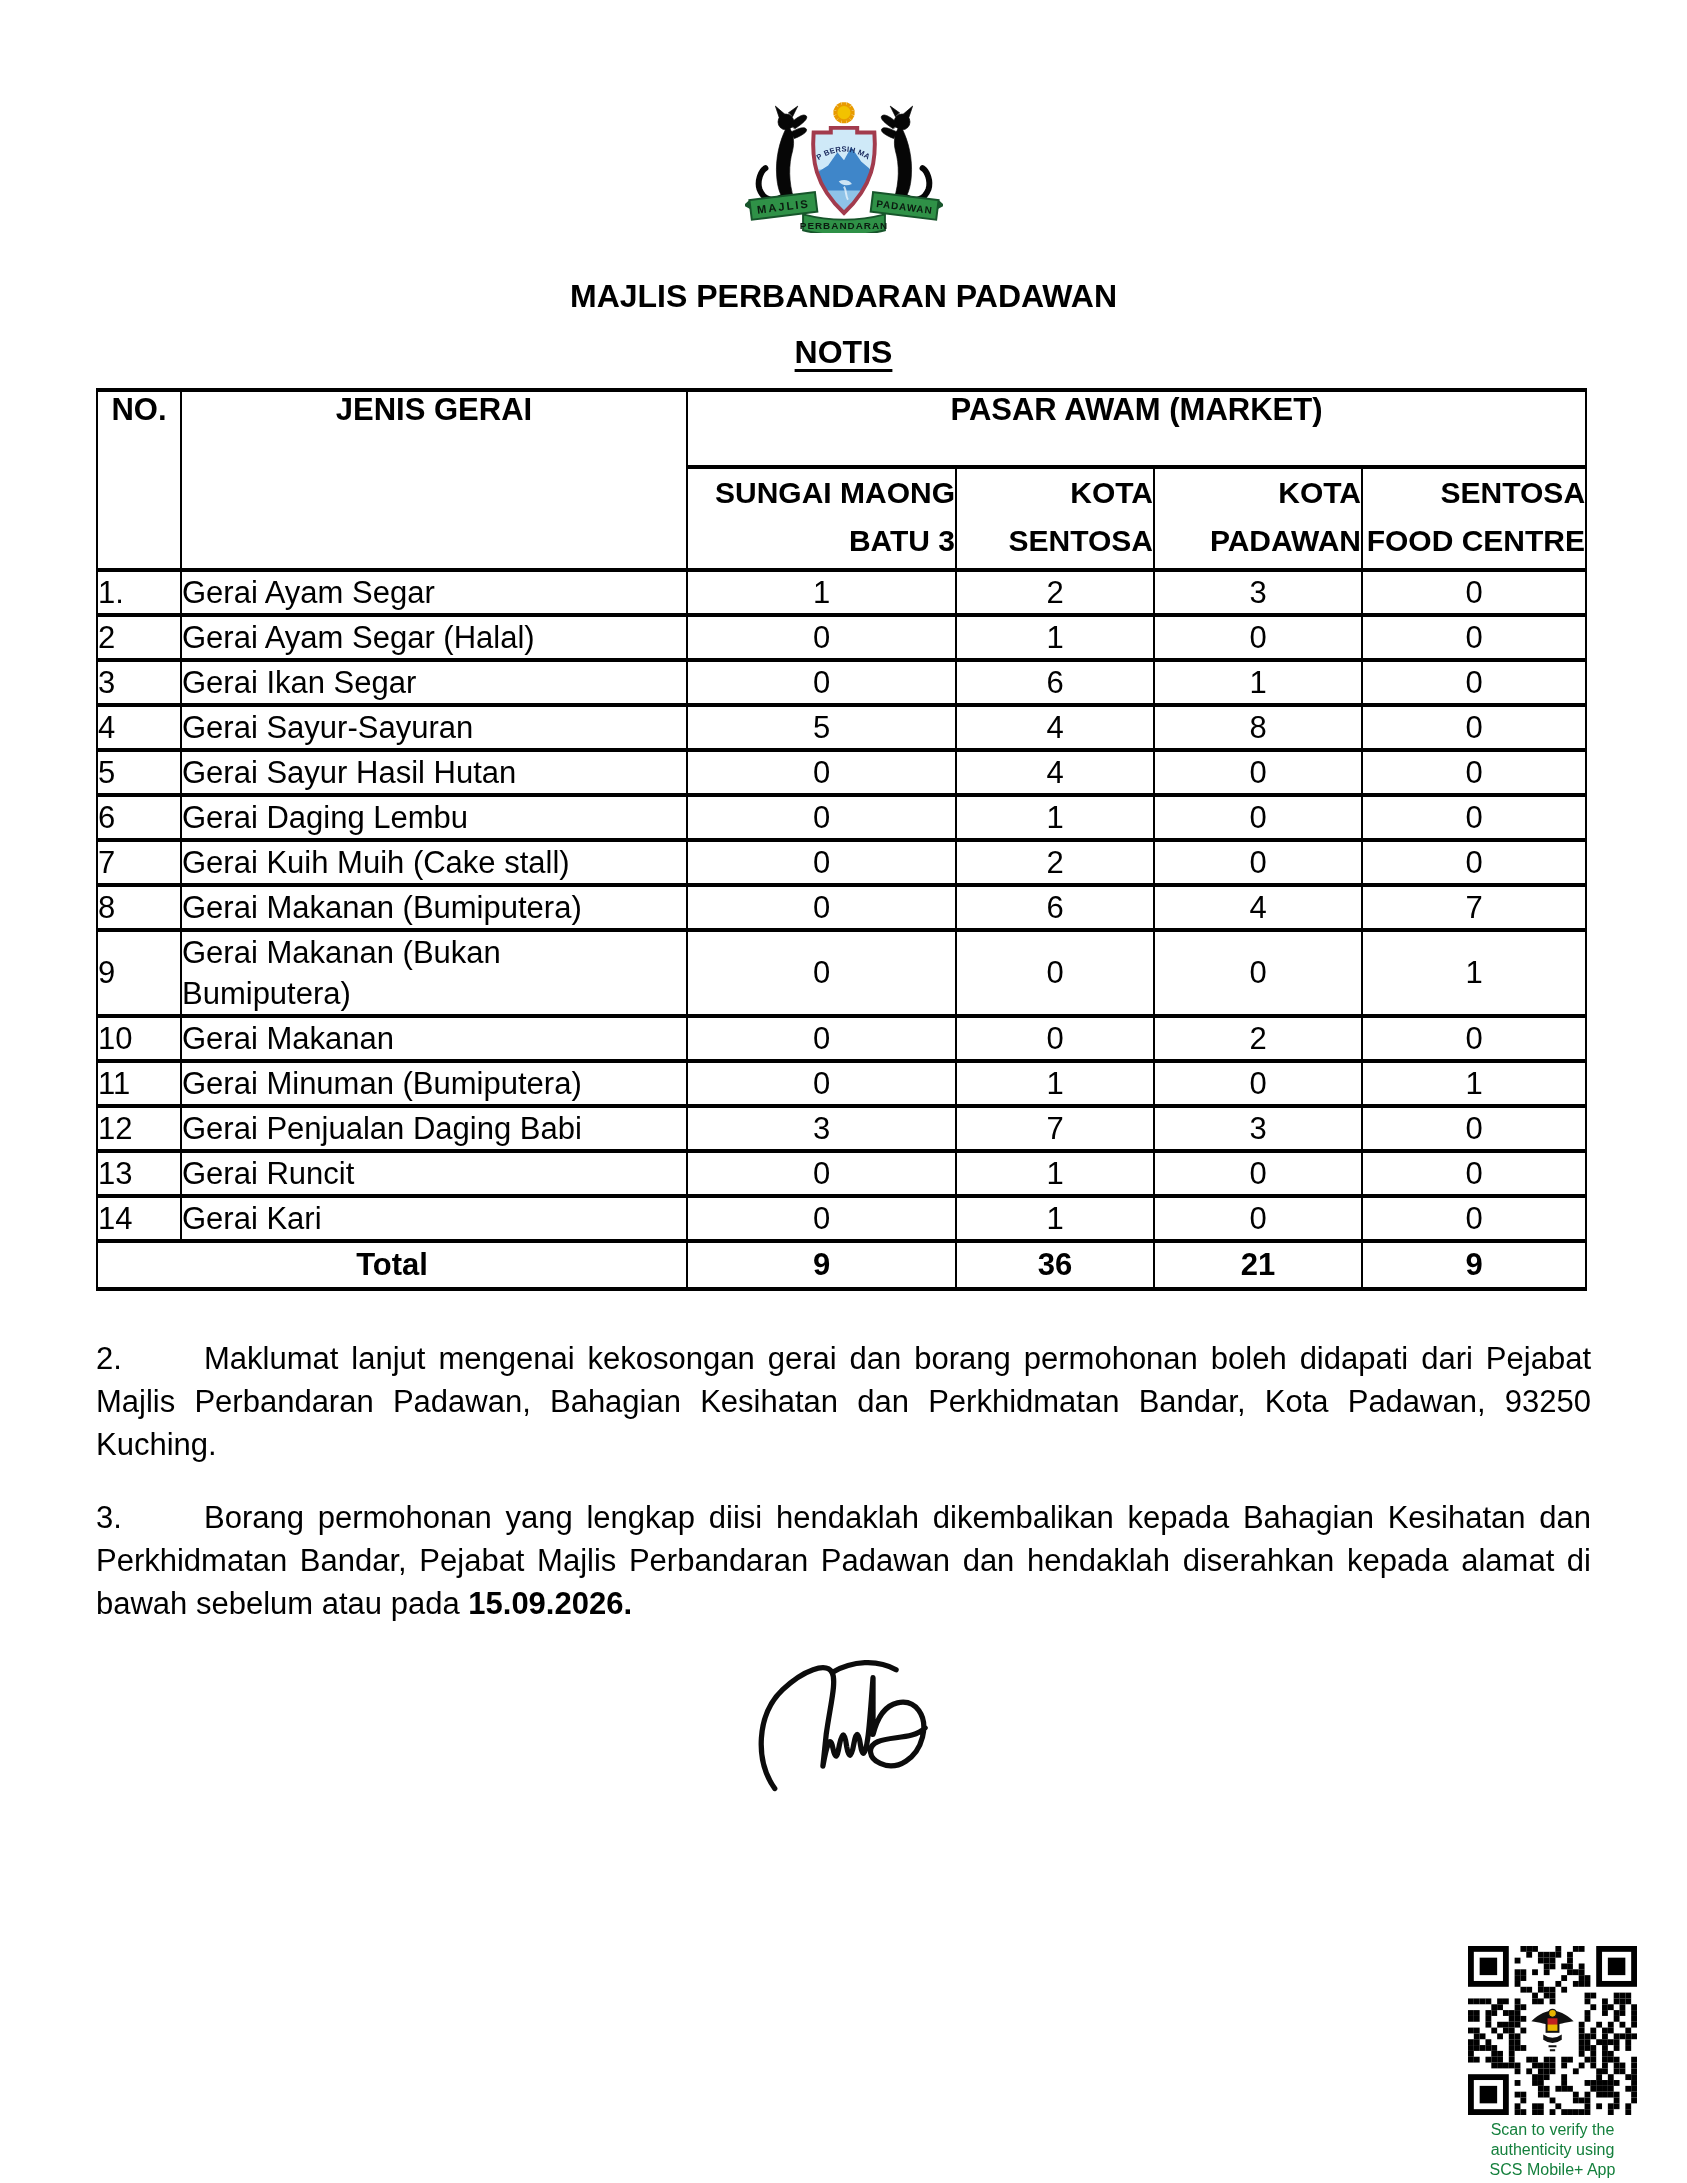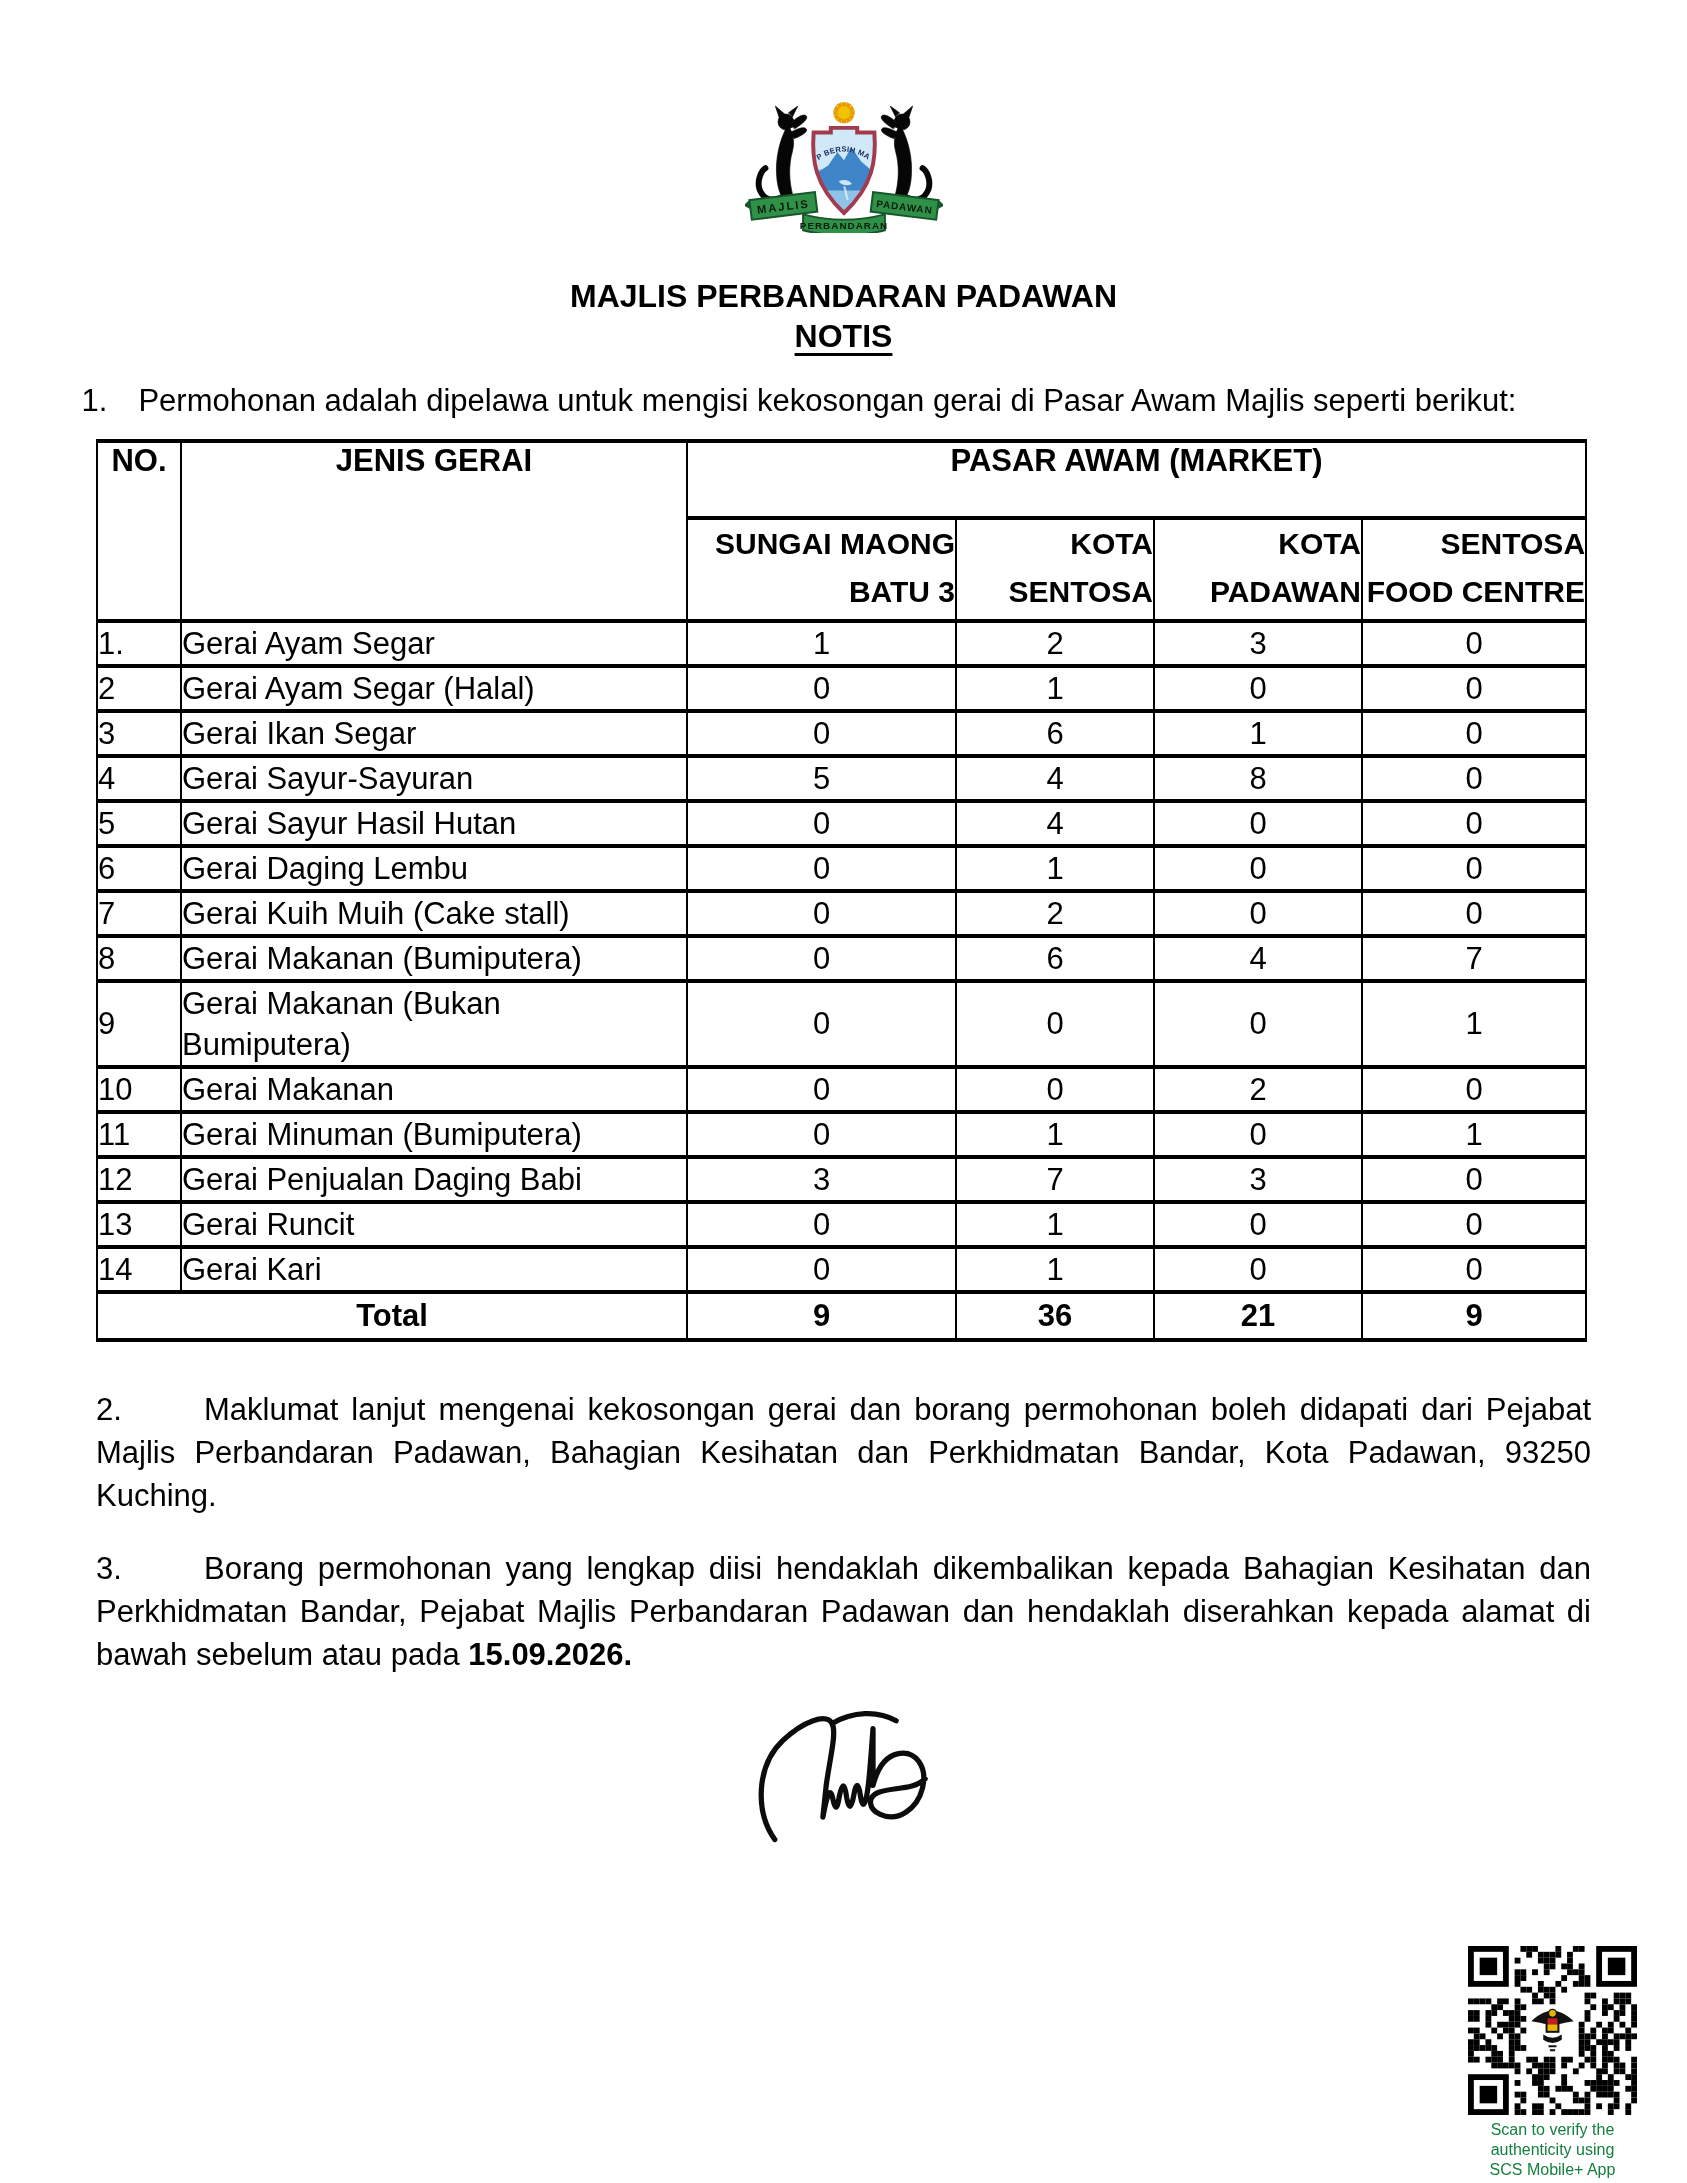--- a/index.html
+++ b/index.html
@@ -10,21 +10,21 @@
     font-family:"Liberation Sans", sans-serif;
     color:#000;
     overflow:hidden;
     margin:0 auto;
   }
   .content{width:1495px;margin:0 96px;}
   
   .crest-wrap{padding-top:98px;text-align:center;}
   .crest-wrap svg{display:inline-block;}
   .doc-title{margin-top:42px;text-align:center;font-weight:bold;font-size:32px;line-height:38px;}
-  .doc-subtitle{margin-top:2px;text-align:center;font-weight:bold;font-size:32px;line-height:38px;}
+  .doc-subtitle{margin-top:18px;text-align:center;font-weight:bold;font-size:32px;line-height:38px;}
   .doc-subtitle span{text-decoration:underline;text-decoration-thickness:3.3px;text-underline-offset:6px;}
   
   .para{font-size:31px;line-height:43px;}
   .para1{margin-top:24px;margin-left:-14.6px;}
   .para1 .pnum{display:inline-block;width:57px;}
   .numpara{text-align:justify;}
   .numpara .pnum{display:inline-block;width:108px;}
   .para2{margin-top:46px;}
   .para3{margin-top:30px;}
   
@@ -139,23 +139,20 @@
           <text x="150" y="198" text-anchor="middle" font-size="15" font-weight="bold" fill="#0b1c10" letter-spacing="1.5">PERBANDARAN</text>
         </g>
       </svg>
     </div>
 
     <div class="doc-title">MAJLIS PERBANDARAN PADAWAN</div>
     <div class="doc-subtitle">
       <span>NOTIS</span>
     </div>
 
-    <div class="para para1">
-      <span class="pnum">1.</span><span>Permohonan adalah dipelawa untuk mengisi kekosongan gerai di Pasar Awam Majlis seperti berikut:</span>
-    </div>
 
     <table class="vac">
       <colgroup>
         <col style="width:84px">
           <col style="width:506px">
           <col style="width:269px">
         <col style="width:198px">
           <col style="width:208px">
           <col style="width:224px">
       </colgroup>

